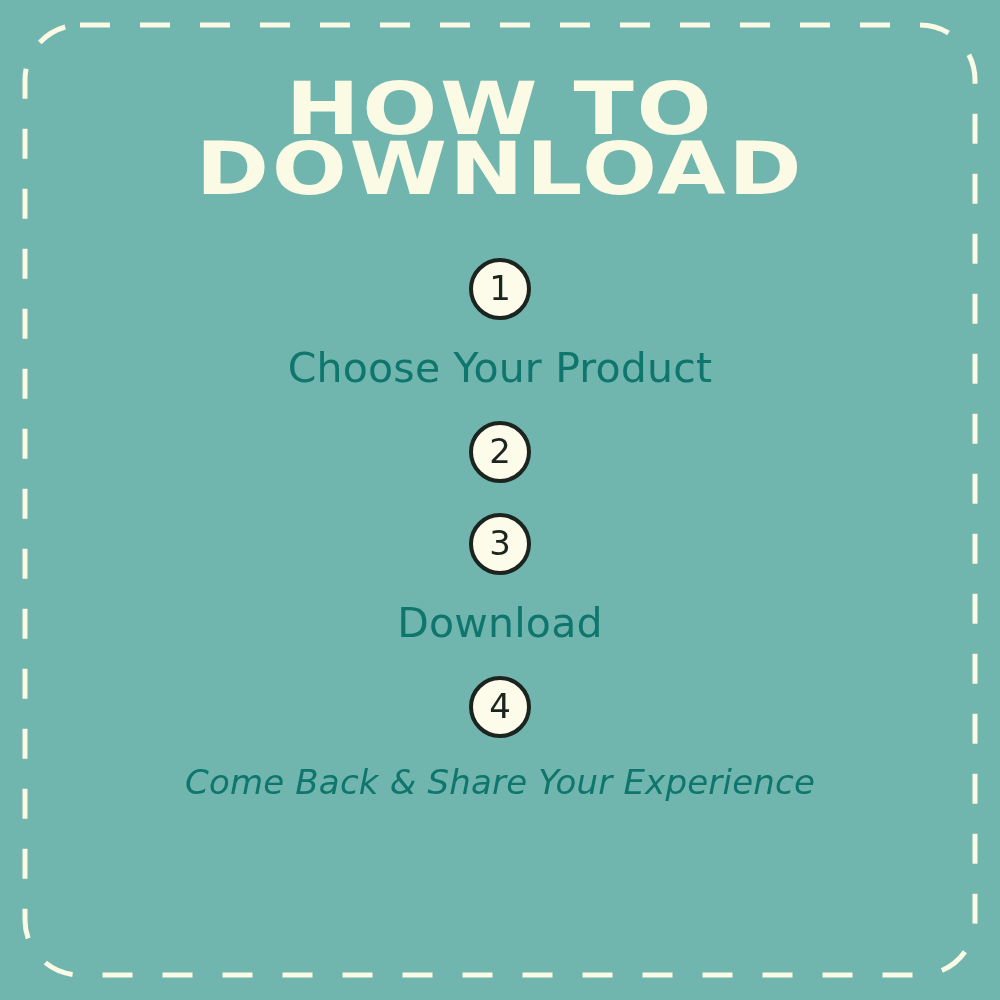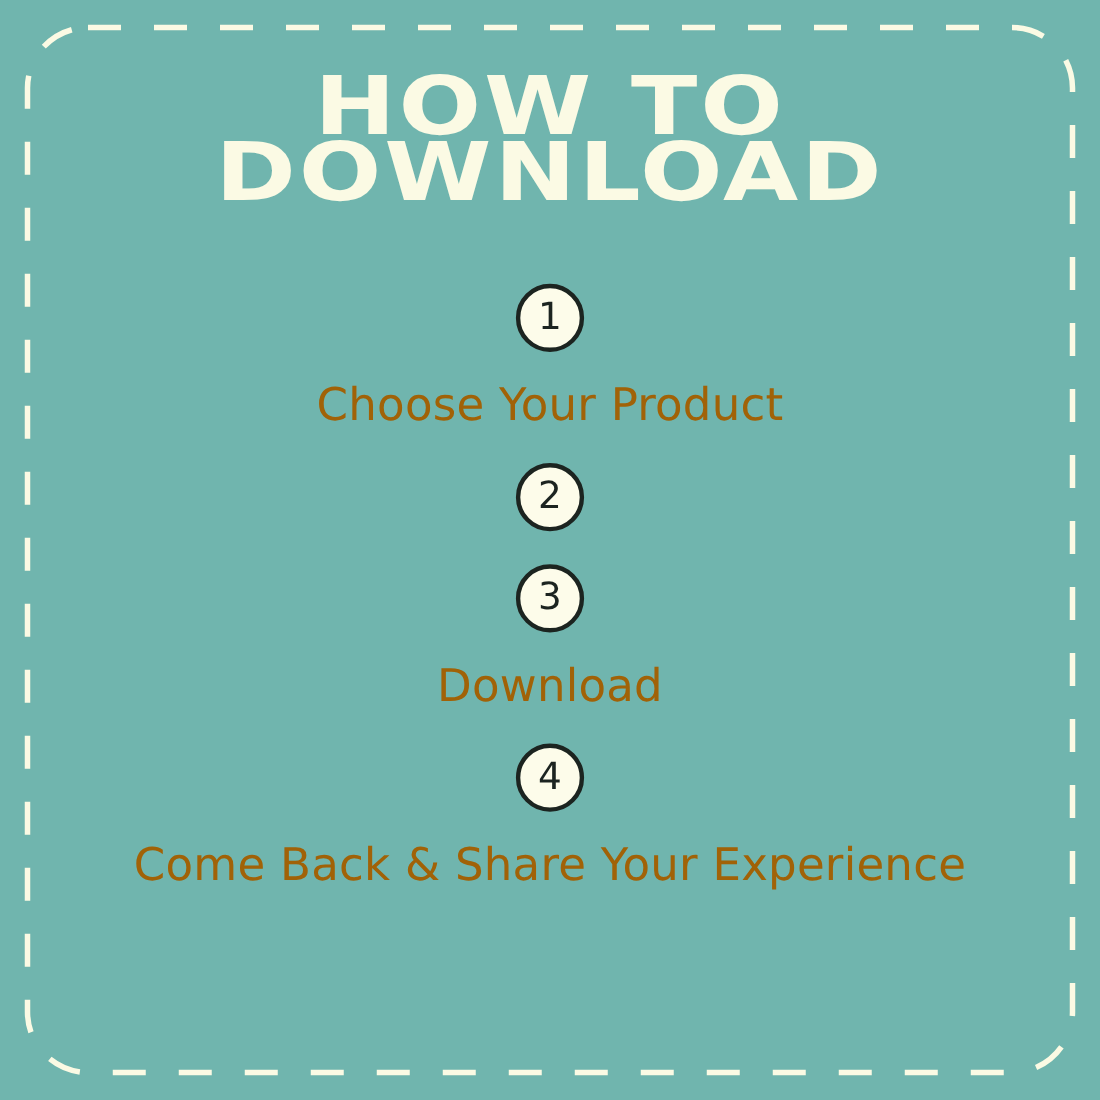--- a/index.html
+++ b/index.html
@@ -28,21 +28,21 @@
   }
   .dashed-frame svg {
     display: block;
     width: 1000px;
     height: 1000px;
   }
 
   
   .title-block {
     position: absolute;
-    top: 67px;
+    top: 78px;
     left: 0;
     width: 1000px;
     text-align: center;
     z-index: 3;
   }
   .title-line {
     display: block;
     color: #fbfae4;
     font-family: "DejaVu Sans", sans-serif;
     font-weight: 700;
@@ -94,32 +94,32 @@
     font-size: 34px;
     font-weight: 400;
     line-height: 1;
     letter-spacing: 0;
     position: relative;
     top: -1px;
   }
   .step-label {
     display: block;
     margin-top: 26px;
-    color: #a16207;
+    color: #0f766e;
     font-family: "DejaVu Sans", sans-serif;
     font-weight: 400;
     font-size: 41px;
     line-height: 1.1;
     letter-spacing: 0.2px;
     white-space: nowrap;
   }
   .step-1 { margin-bottom: 30px; }
   .step-2 { margin-bottom: 30px; }
   .step-3 { margin-bottom: 30px; }
-  .step-4 .step-label { font-size: 41px; }
+  .step-4 .step-label { font-size: 34px; font-style: italic; }
 </style>
 </head>
 <body>
 
 <div id="poster">
 
   <div class="bg-fill"></div>
 
   <div class="dashed-frame">
     <svg viewBox="0 0 1000 1000" xmlns="http://www.w3.org/2000/svg" aria-hidden="true">

